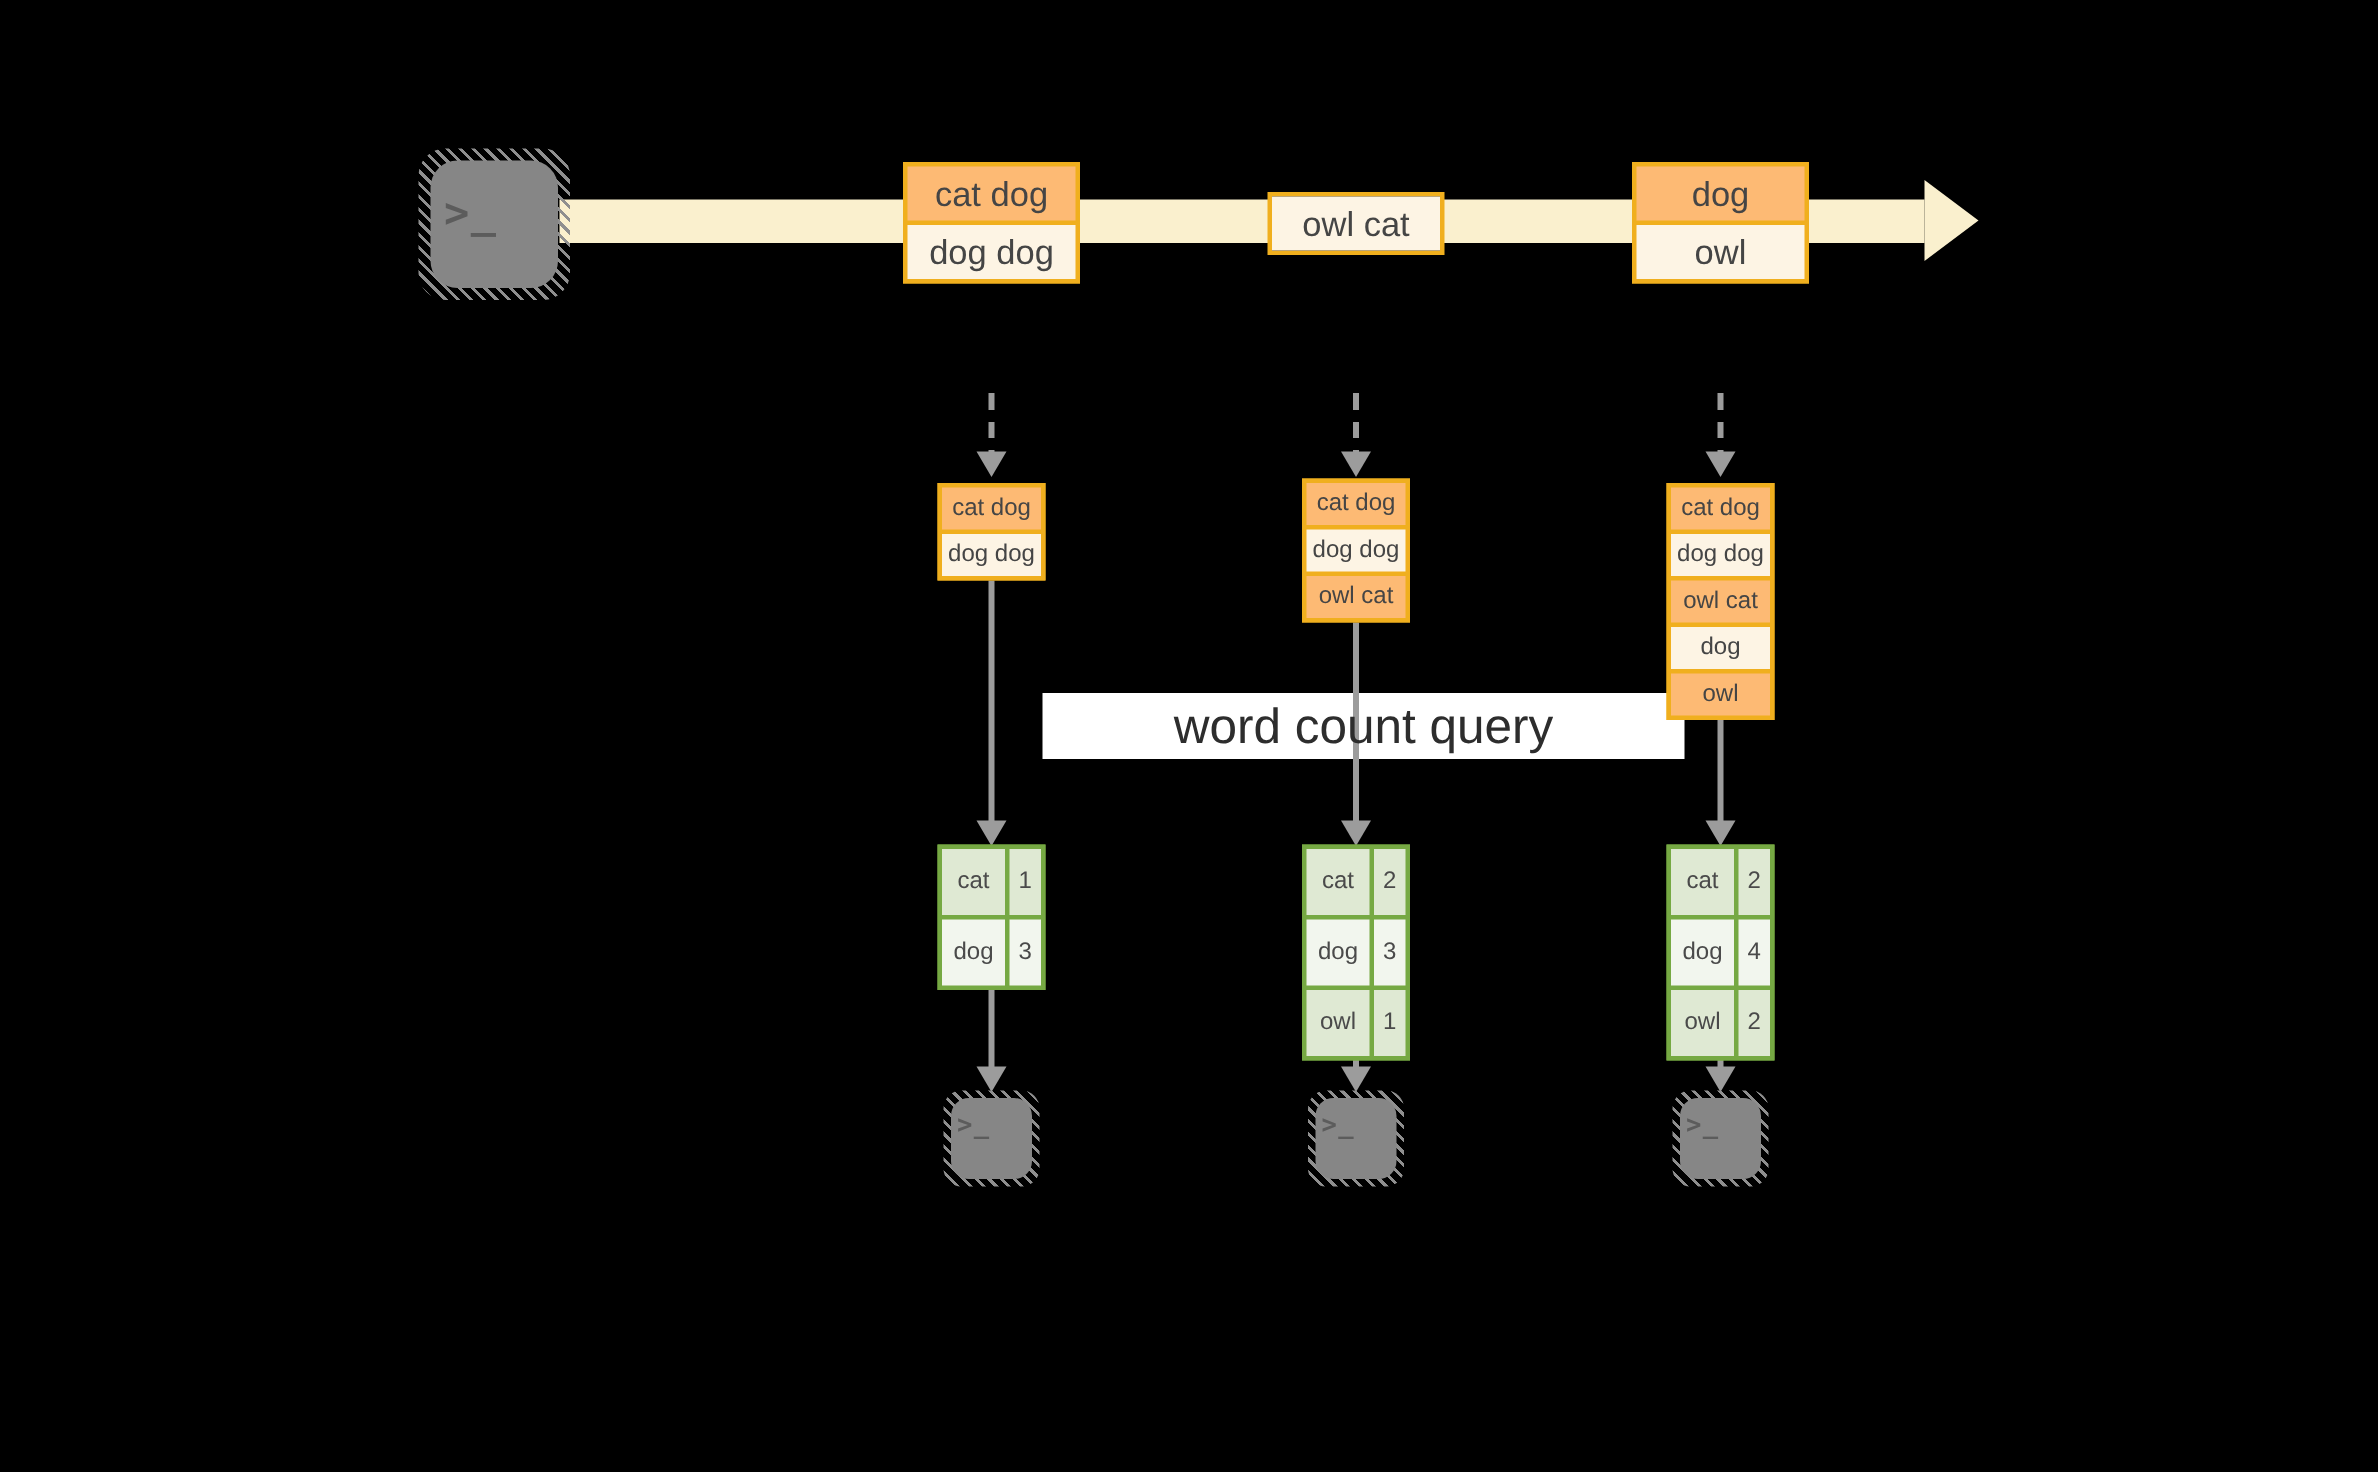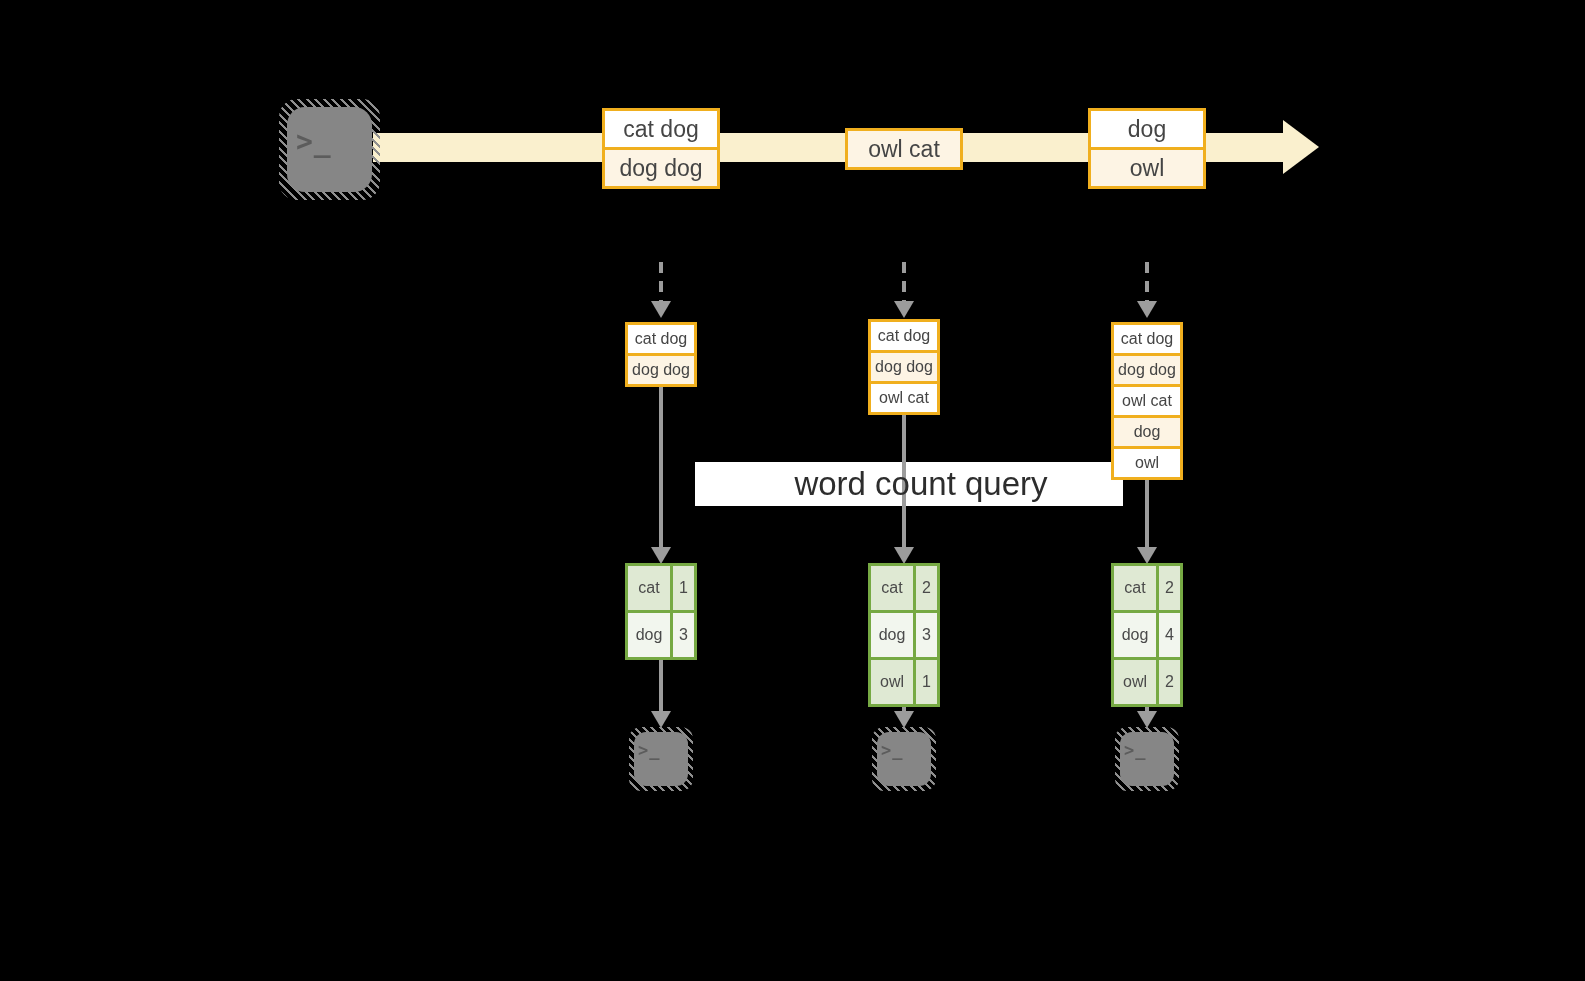--- a/index.html
+++ b/index.html
@@ -9,34 +9,34 @@
   
   .stream-band{position:absolute;left:373px;top:133px;width:910px;height:29px;background:#FAF0CE;z-index:1;}
   .stream-head{position:absolute;left:1283px;top:120px;width:0;height:0;z-index:1;
     border-top:27px solid transparent;border-bottom:27px solid transparent;border-left:36px solid #FAF0CE;}
 
   
   .obox{position:absolute;background:#F0AF1E;border:3px solid #F0AF1E;display:flex;flex-direction:column;gap:3px;z-index:4;}
   .obox .cell{display:flex;align-items:center;justify-content:center;color:#454545;}
   .big .cell{width:112px;height:36px;font-size:23px;}
   .small .cell{width:66px;height:28px;font-size:16px;}
-  .peach{background:#ffffff;}
+  .peach{background:#fdba74;}
   .cream{background:#FDF4E4;}
 
   
   .dashline{position:absolute;width:4px;z-index:2;
     background:repeating-linear-gradient(180deg,#9C9C9C 0 11px,rgba(0,0,0,0) 11px 19px);}
   .solidline{position:absolute;width:4px;background:#9C9C9C;z-index:2;}
   .arrowhead{position:absolute;width:0;height:0;z-index:2;
     border-left:10px solid transparent;border-right:10px solid transparent;border-top:17px solid #9C9C9C;}
 
   
   .banner{position:absolute;left:695px;top:462px;width:428px;height:44px;background:#FFFFFF;z-index:1;}
   .banner-text{position:absolute;left:695px;top:462px;width:428px;height:44px;z-index:3;
-    display:flex;align-items:center;justify-content:center;font-size:33px;color:#2D2D2D;padding-left:12px;}
+    display:flex;align-items:center;justify-content:center;font-size:33px;color:#2D2D2D;}
 
   
   .gtable{position:absolute;background:#76A943;border:3px solid #76A943;display:grid;
     grid-template-columns:42px 21px;gap:3px;z-index:4;}
   .gcell{height:44px;display:flex;align-items:center;justify-content:center;font-size:16px;color:#4A4A4A;}
   .grow-a{background:#DFE9D3;}
   .grow-b{background:#F2F6EE;}
 
   
   .term{position:absolute;z-index:5;border-radius:18px;

